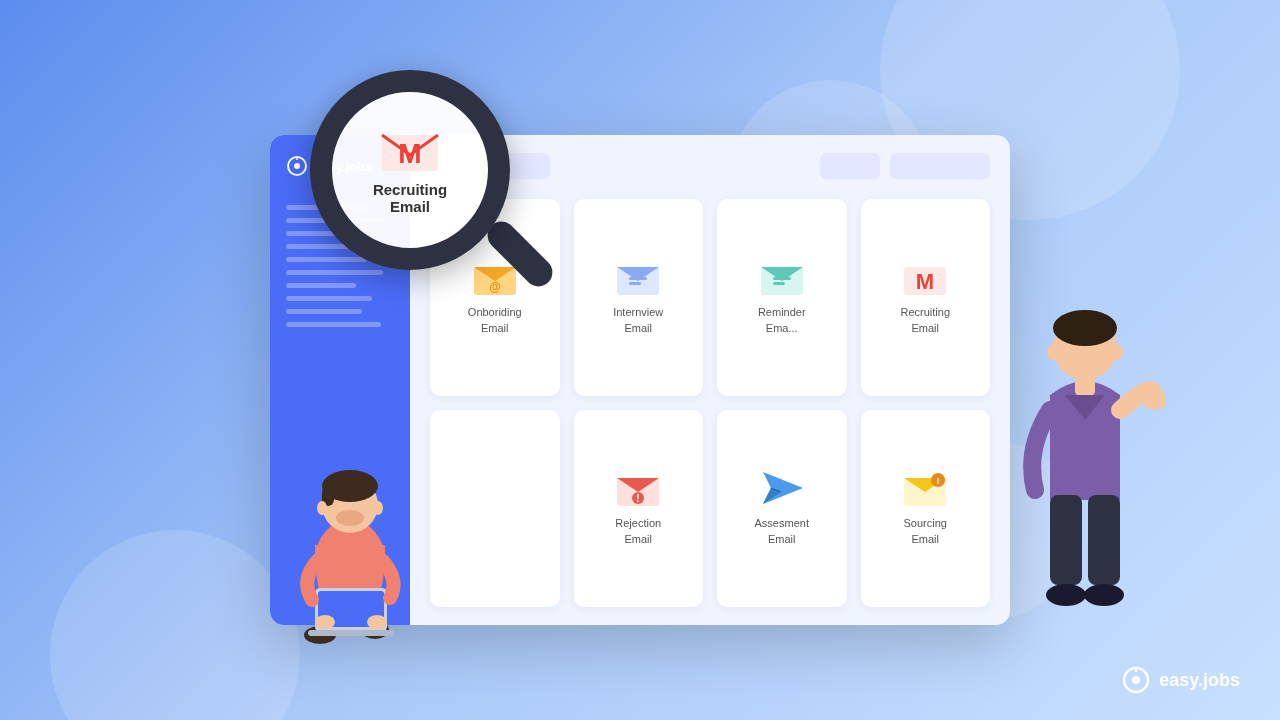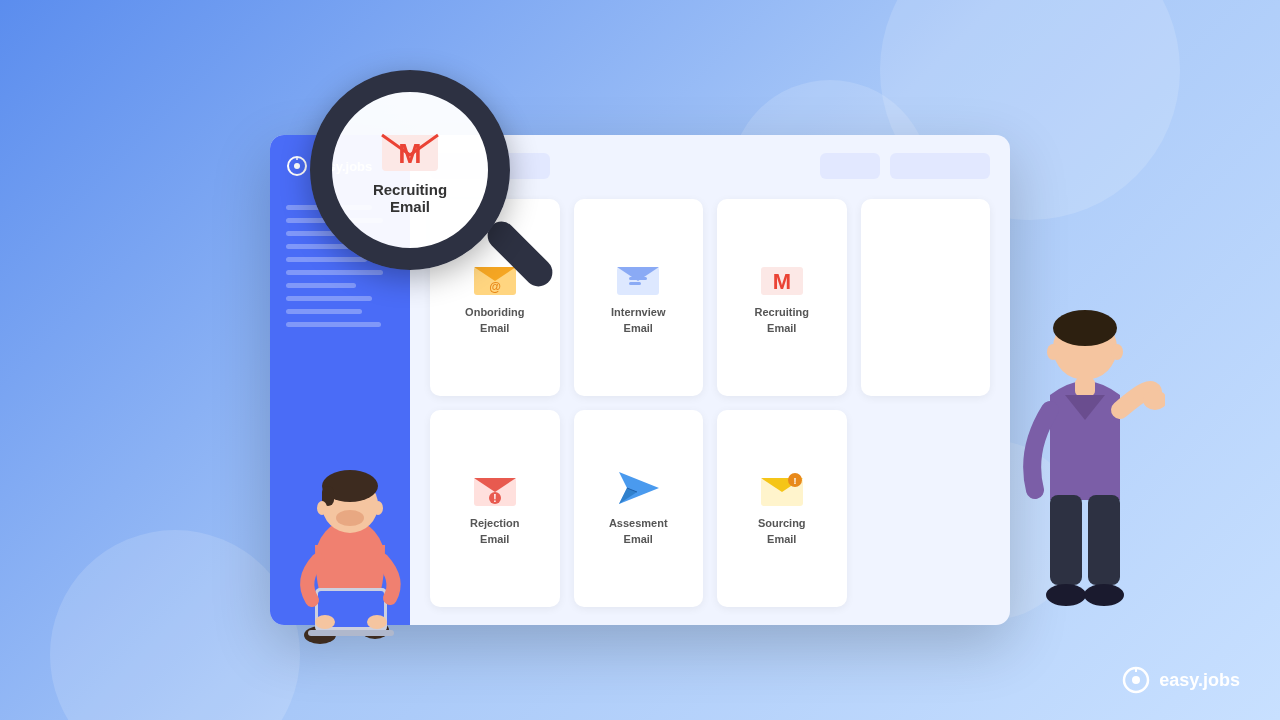--- a/index.html
+++ b/index.html
@@ -135,21 +135,21 @@
       box-shadow: 0 2px 8px rgba(0,0,0,0.06);
       gap: 8px;
       position: relative;
     }
 
     .email-label {
       font-size: 11px;
       color: #555;
       text-align: center;
       line-height: 1.4;
-      font-weight: 700;
+      font-weight: 400;
     }
 
     
     .person-sitting {
       position: absolute;
       left: 260px;
       bottom: 70px;
       width: 180px;
       height: 220px;
       z-index: 5;
@@ -288,20 +288,29 @@
       <div class="email-card">
         <svg width="46" height="38" viewBox="0 0 46 38">
           <rect x="2" y="8" width="42" height="28" rx="3" fill="#dde8ff"></rect>
           <polygon points="2,8 23,22 44,8" fill="#8aaaf5"></polygon>
           <rect x="14" y="18" width="18" height="3" rx="1.5" fill="#8aaaf5"></rect>
           <rect x="14" y="23" width="12" height="3" rx="1.5" fill="#8aaaf5"></rect>
         </svg>
         <span class="email-label">Internview<br>Email</span>
       </div>
 
+      <div class="email-card">
+        <svg width="46" height="38" viewBox="0 0 46 38">
+          <rect x="2" y="8" width="42" height="28" rx="3" fill="#d8f5f0"></rect>
+          <polygon points="2,8 23,22 44,8" fill="#5ec8b8"></polygon>
+          <rect x="14" y="18" width="18" height="3" rx="1.5" fill="#5ec8b8"></rect>
+          <rect x="14" y="23" width="12" height="3" rx="1.5" fill="#5ec8b8"></rect>
+        </svg>
+        <span class="email-label">Reminder<br>Ema...</span>
+      </div>
 
       <div class="email-card">
         <svg width="46" height="38" viewBox="0 0 46 38">
           <rect x="2" y="8" width="42" height="28" rx="3" fill="#fce8e6"></rect>
           <text x="23" y="30" text-anchor="middle" font-size="22" font-weight="900" fill="#EA4335" font-family="Arial">M</text>
         </svg>
         <span class="email-label">Recruiting<br>Email</span>
       </div>
 
       <div class="empty-card"></div>

